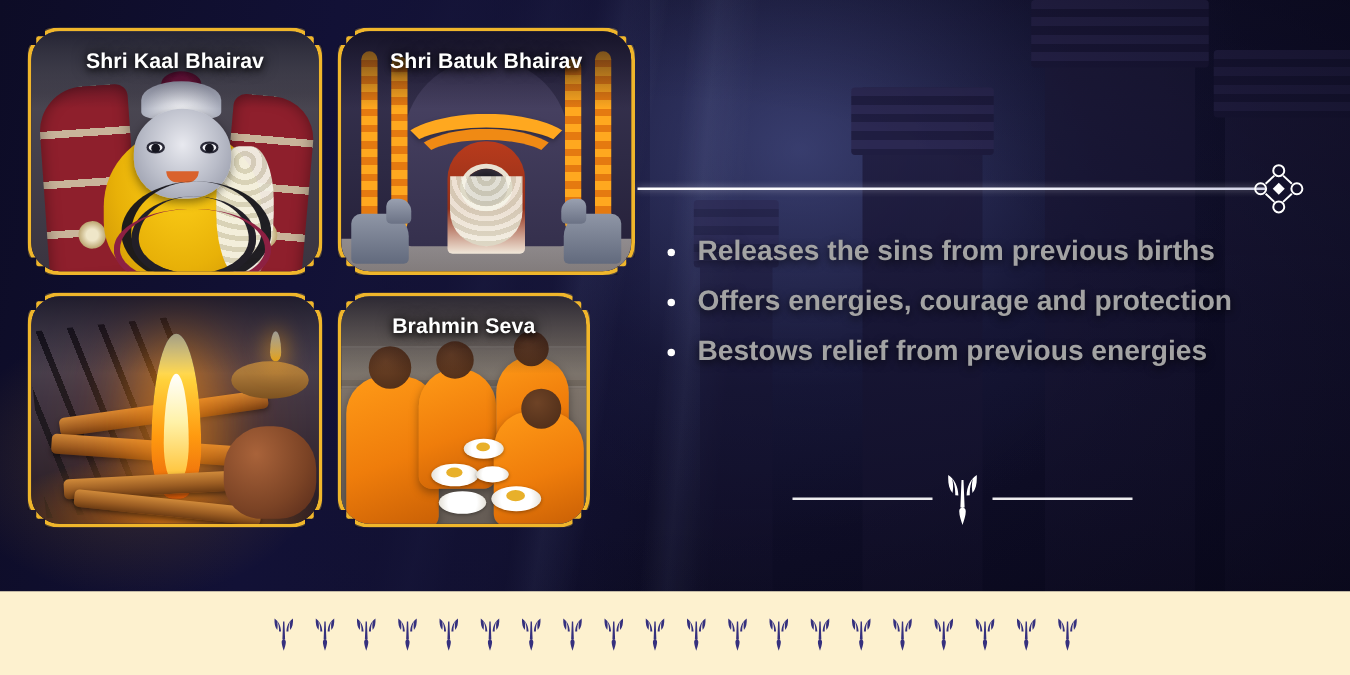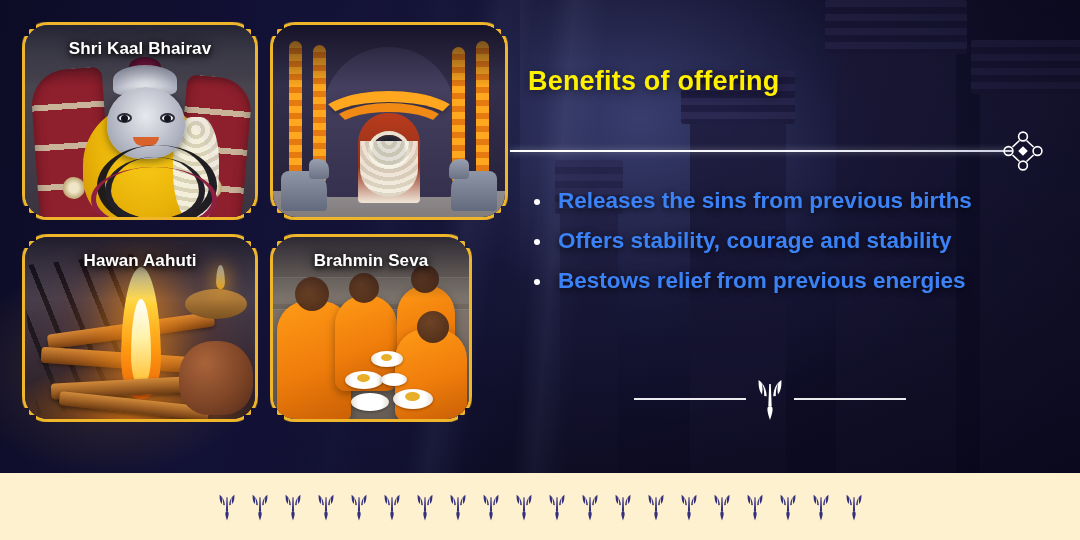--- a/index.html
+++ b/index.html
@@ -189,21 +189,21 @@
   }
   .rule{
     position:absolute;left:510px;top:150px;width:502px;height:2px;
     background:linear-gradient(90deg,#ffffff 0%,#f3f3fb 60%,#cfd0e4 100%);
     box-shadow:0 0 6px rgba(255,255,255,.45);
   }
   .ornament{position:absolute;left:1002px;top:130px;width:42px;height:42px;}
 
   .benefits{position:absolute;left:524px;top:181px;width:530px;list-style:none;margin:0;padding:0;}
   .benefit{
-    position:relative;color:#3b82f6;font-size:22.5px;font-weight:bold;line-height:40px;
+    position:relative;color:#a3a3a3;font-size:22.5px;font-weight:bold;line-height:40px;
     padding-left:34px;text-shadow:0 2px 7px rgba(0,0,0,.7);
   }
   .benefit::before{
     content:"";position:absolute;left:10px;top:18px;width:6px;height:6px;border-radius:50%;background:#ffffff;
   }
   .divider-bottom{position:absolute;left:634px;top:378px;width:272px;height:42px;}
   .db-line{position:absolute;top:20px;height:1.6px;background:#ffffff;opacity:.92;}
   .db-line.l{left:0;width:112px;}
   .db-line.r{right:0;width:112px;}
   .db-trishul{position:absolute;left:50%;transform:translateX(-50%);top:0;}
@@ -270,38 +270,38 @@
       <div class="bb-idol">
         <div class="bb-face"></div>
       </div>
       <div class="bb-white-v"></div>
       <div class="bb-mar-swag"></div>
       <div class="bb-mar-swag2"></div>
       <div class="bb-dog l"></div>
       <div class="bb-dog r"></div>
     </div>
     <div class="card-topshade"></div>
+    <div class="card-label">Shri Batuk Bhairav</div>
   </div>
 
   <div class="card" id="card-hawan">
     <div class="card-photo ph-hawan">
       <div class="hw-grill"></div>
       <div class="hw-ember"></div>
       <div class="hw-log hw-l1"></div>
       <div class="hw-log hw-l2"></div>
       <div class="hw-flame"></div>
       <div class="hw-flame2"></div>
       <div class="hw-log hw-l3"></div>
       <div class="hw-log hw-l4"></div>
       <div class="hw-lamp"></div>
       <div class="hw-lampflame"></div>
       <div class="hw-pot"></div>
     </div>
     <div class="card-topshade"></div>
-    <div class="card-label">Hawan Aahuti</div>
   </div>
 
   <div class="card" id="card-brahmin">
     <div class="card-photo ph-brahmin">
       <div class="bs-step" style="top:40px;height:26px;"></div>
       <div class="bs-step" style="top:72px;height:30px;"></div>
       <div class="bs-ground"></div>
 
       <div class="bs-person" style="left:4px;top:64px;width:74px;height:122px;"></div>
       <div class="bs-head" style="left:22px;top:40px;width:34px;height:34px;"></div>
@@ -321,36 +321,35 @@
       <div class="bs-food" style="left:84px;top:137px;width:13px;height:8px;"></div>
       <div class="bs-plate" style="left:108px;top:136px;width:26px;height:13px;"></div>
       <div class="bs-plate" style="left:78px;top:156px;width:38px;height:18px;"></div>
       <div class="bs-plate" style="left:120px;top:152px;width:40px;height:20px;"></div>
       <div class="bs-food" style="left:132px;top:155px;width:15px;height:9px;"></div>
     </div>
     <div class="card-topshade"></div>
     <div class="card-label">Brahmin Seva</div>
   </div>
 
-  <div class="headline">Benefits of offering</div>
   <div class="rule"></div>
   <svg class="ornament" viewBox="0 0 42 42">
     <g fill="none" stroke="#ffffff" stroke-width="1.6">
       <circle cx="21" cy="6.5" r="4.4"></circle>
       <circle cx="21" cy="35.5" r="4.4"></circle>
       <circle cx="6.5" cy="21" r="4.4"></circle>
       <circle cx="35.5" cy="21" r="4.4"></circle>
       <path d="M10.5,17 L17.5,10.5 M24.5,10.5 L31.5,17 M31.5,25 L24.5,31.5 M17.5,31.5 L10.5,25"></path>
     </g>
     <rect x="17.6" y="17.6" width="6.8" height="6.8" transform="rotate(45 21 21)" fill="#ffffff"></rect>
   </svg>
 
   <ul class="benefits">
     <li class="benefit">Releases the sins from previous births</li>
-    <li class="benefit">Offers stability, courage and stability</li>
+    <li class="benefit">Offers energies, courage and protection</li>
     <li class="benefit">Bestows relief from previous energies</li>
   </ul>
 
   <div class="divider-bottom">
     <div class="db-line l"></div>
     <div class="db-line r"></div>
     <svg class="db-trishul" width="34" height="42" viewBox="0 0 34 42">
       <path fill="#ffffff" d="M16.2,6 h1.6 l0.9,22 h-3.4 z
         M17,28 c1.6,0,2.6,1.2,2.6,3.2 c0,3.4,-1.4,7,-2.6,10.8 c-1.2,-3.8,-2.6,-7.4,-2.6,-10.8 C14.4,29.2,15.4,28,17,28 z
         M5.6,2 c-0.3,6.2,0.5,11,3.4,14.4 c0.8,-4.6,0.6,-8.4,-0.4,-11.6 c1.9,3.6,2.7,8,2.6,13.3 l2.5,0.2 C13.4,11.2,10.8,5.6,5.6,2 z

